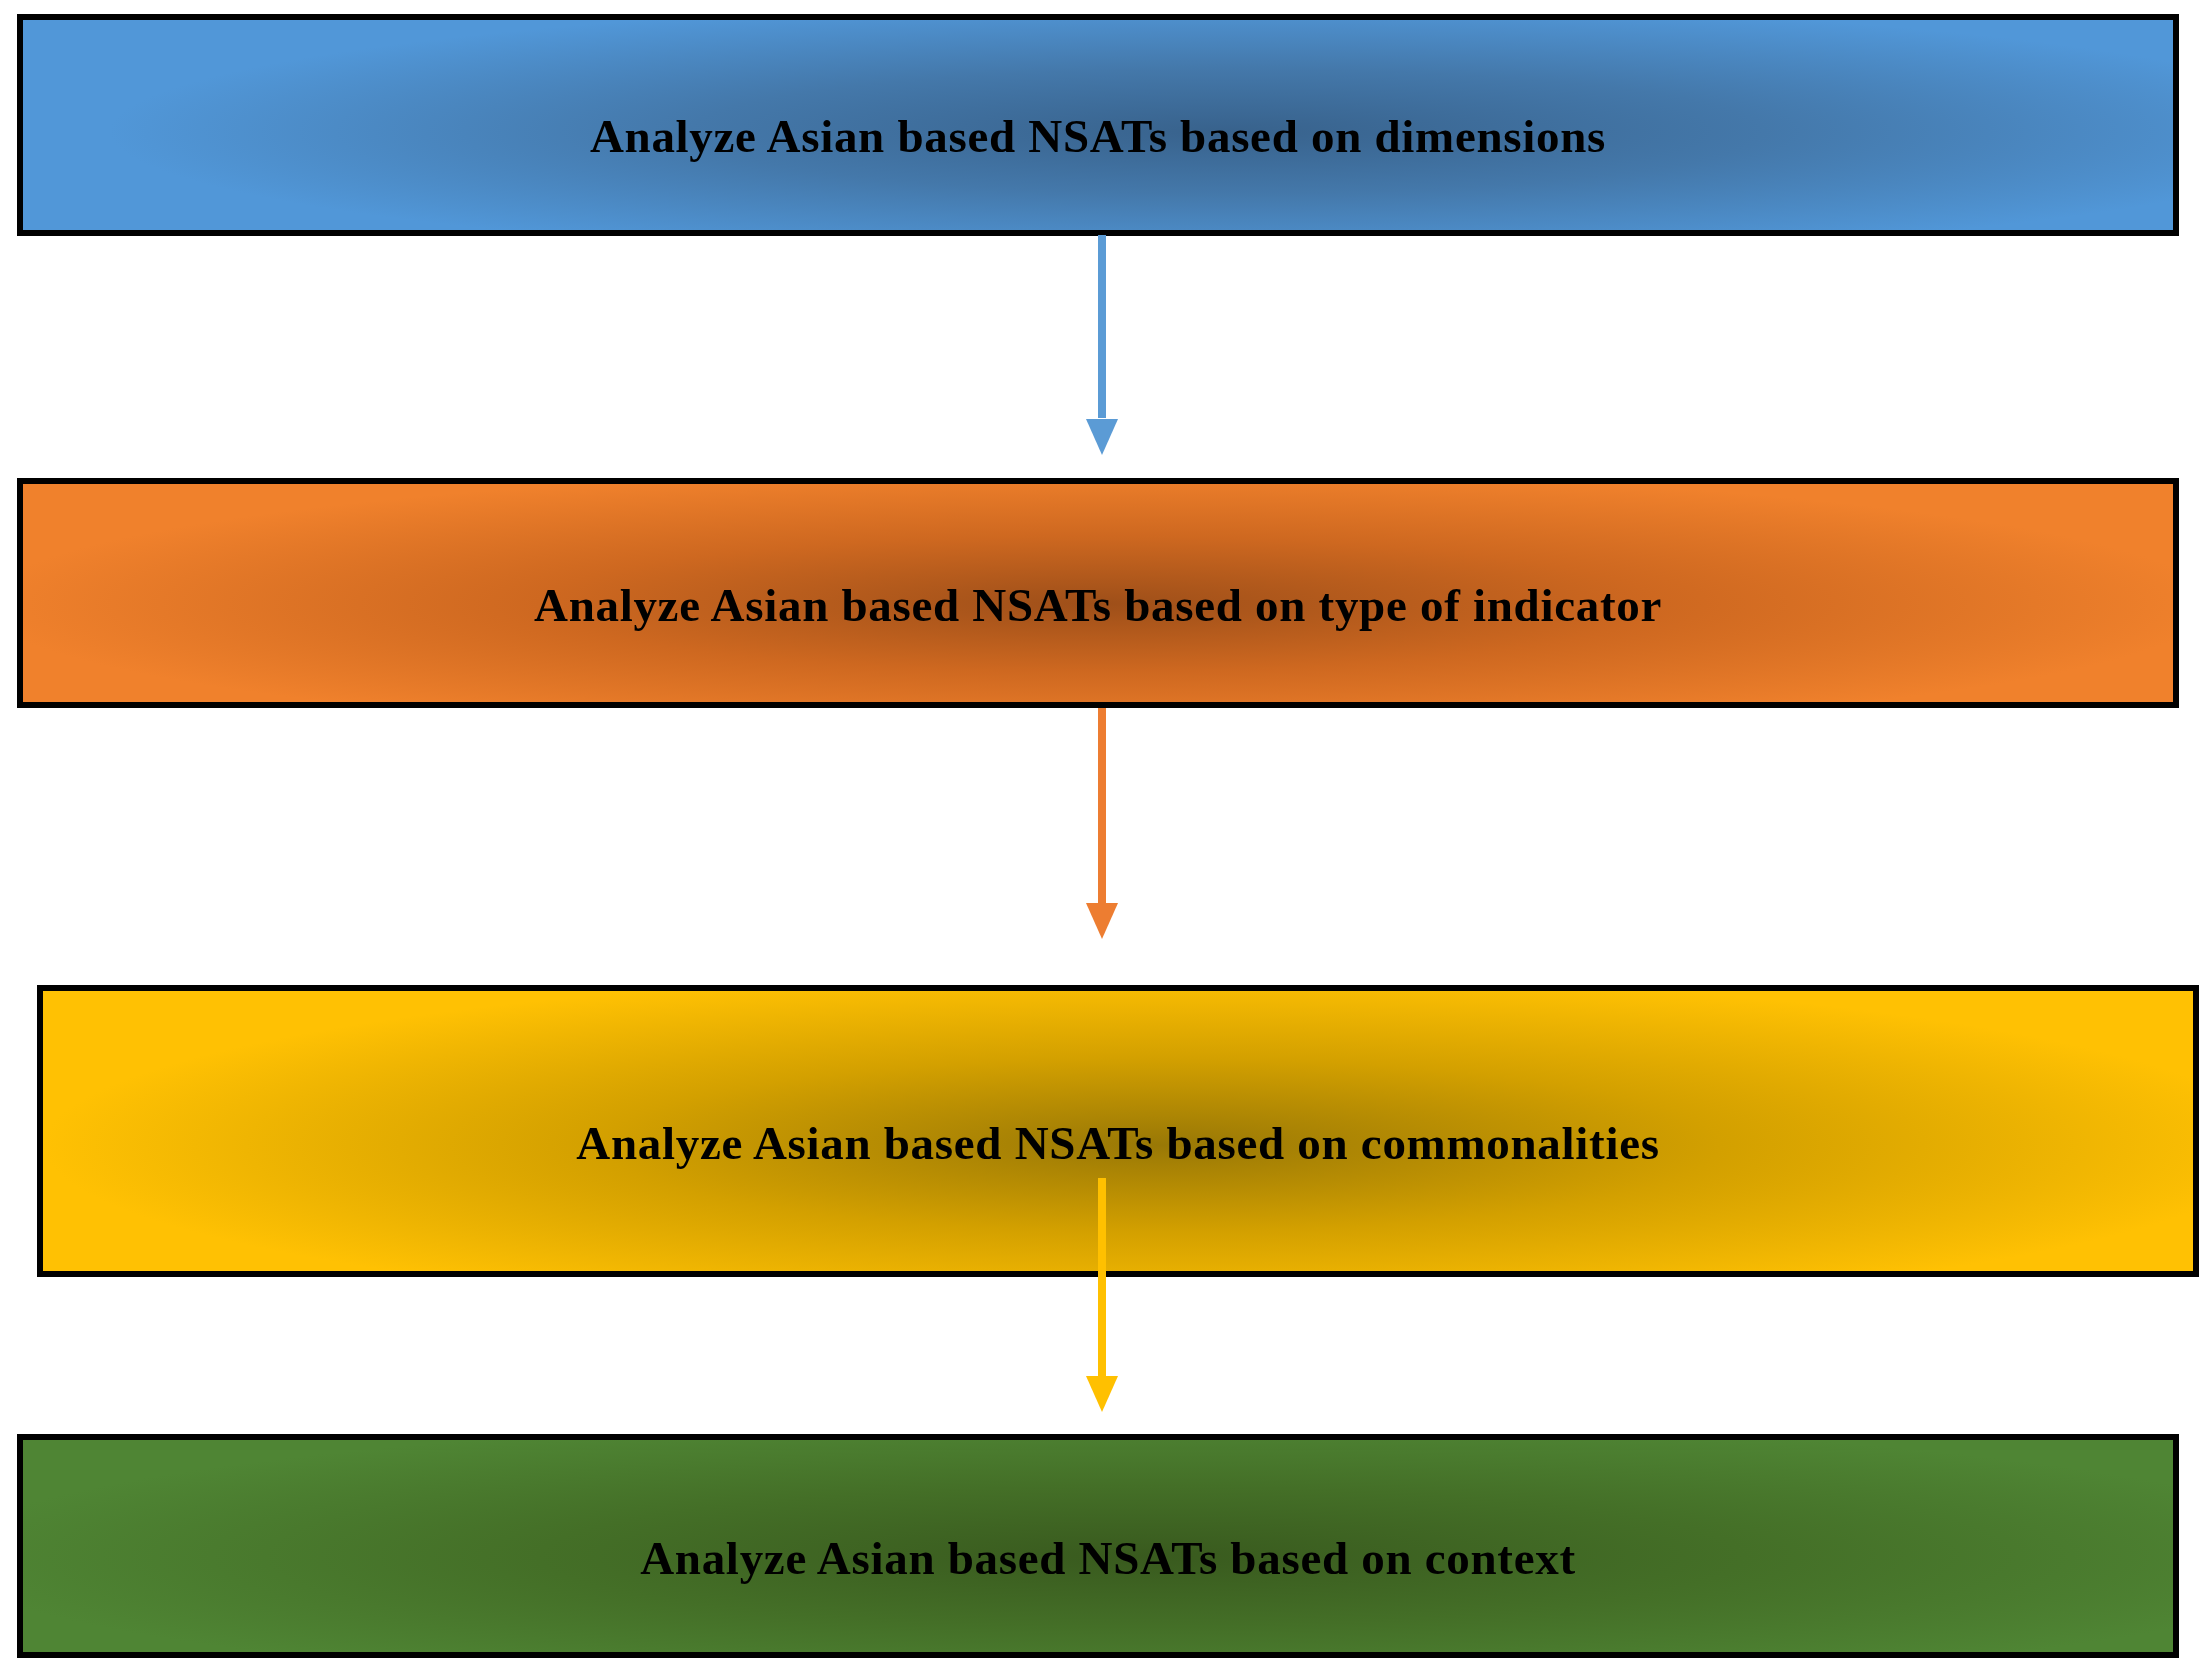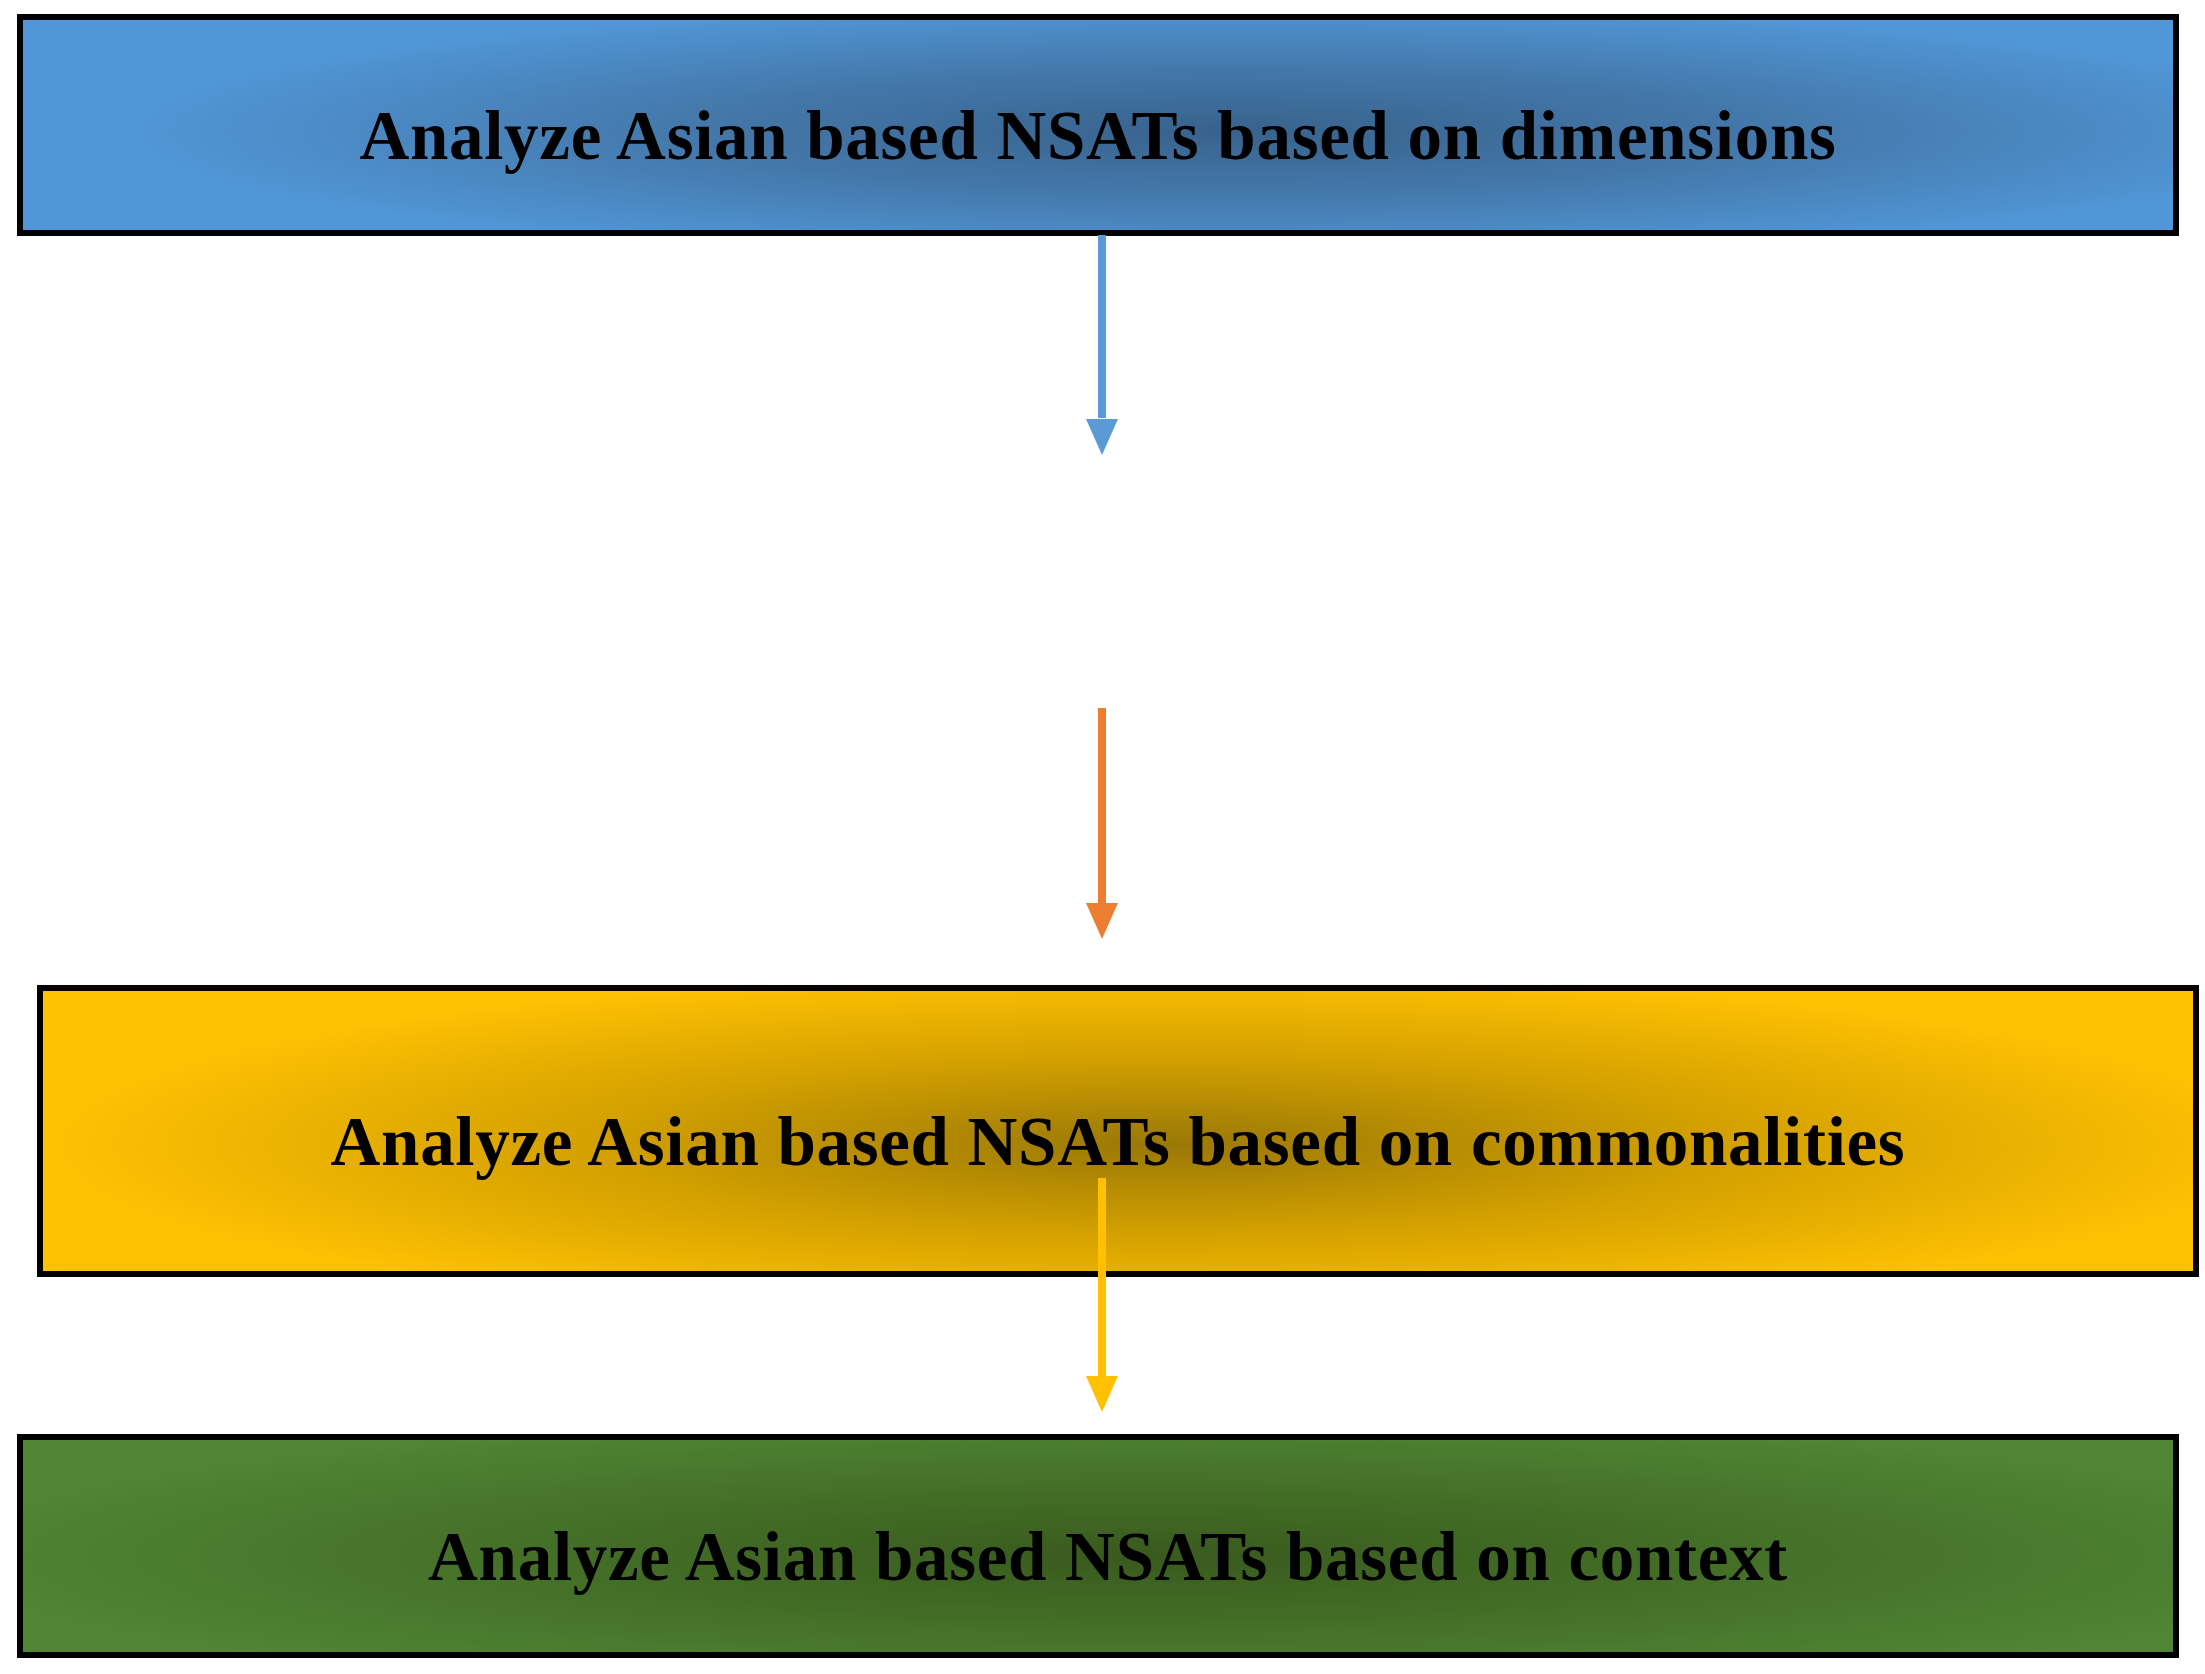--- a/index.html
+++ b/index.html
@@ -20,21 +20,21 @@
     left: 17px;
     width: 2162px;
     border: 6.2px solid #000000;
     box-sizing: border-box;
     display: flex;
     align-items: center;
     justify-content: center;
     padding-top: 23px;
   }
   .box-label {
-    font-size: 69px;
+    font-size: 47px;
     font-weight: bold;
     color: #000000;
     letter-spacing: 0.7px;
     text-align: center;
     white-space: nowrap;
   }
   
   .box-1 { top: 13.7px;   height: 222px; }
   .box-2 { top: 478px;  height: 230px; }
   .box-3 { top: 985px; height: 292px; margin-left: 20px; }
@@ -88,20 +88,23 @@
 
   <div class="box box-1">
     <span class="box-label">Analyze Asian based NSATs based on dimensions</span>
   </div>
 
   <div class="arrow arrow-1">
     <div class="arrow-line"></div>
     <div class="arrow-head"></div>
   </div>
 
+  <div class="box box-2">
+    <span class="box-label">Analyze Asian based NSATs based on type of indicator</span>
+  </div>
 
   <div class="arrow arrow-2">
     <div class="arrow-line"></div>
     <div class="arrow-head"></div>
   </div>
 
   <div class="box box-3">
     <span class="box-label">Analyze Asian based NSATs based on commonalities</span>
   </div>
 

